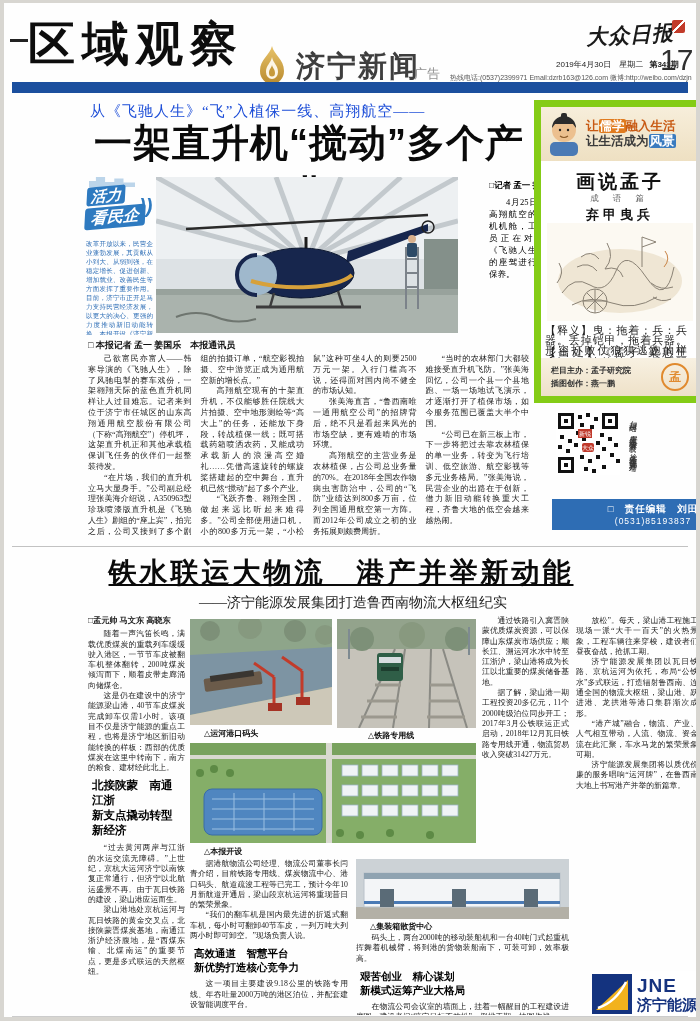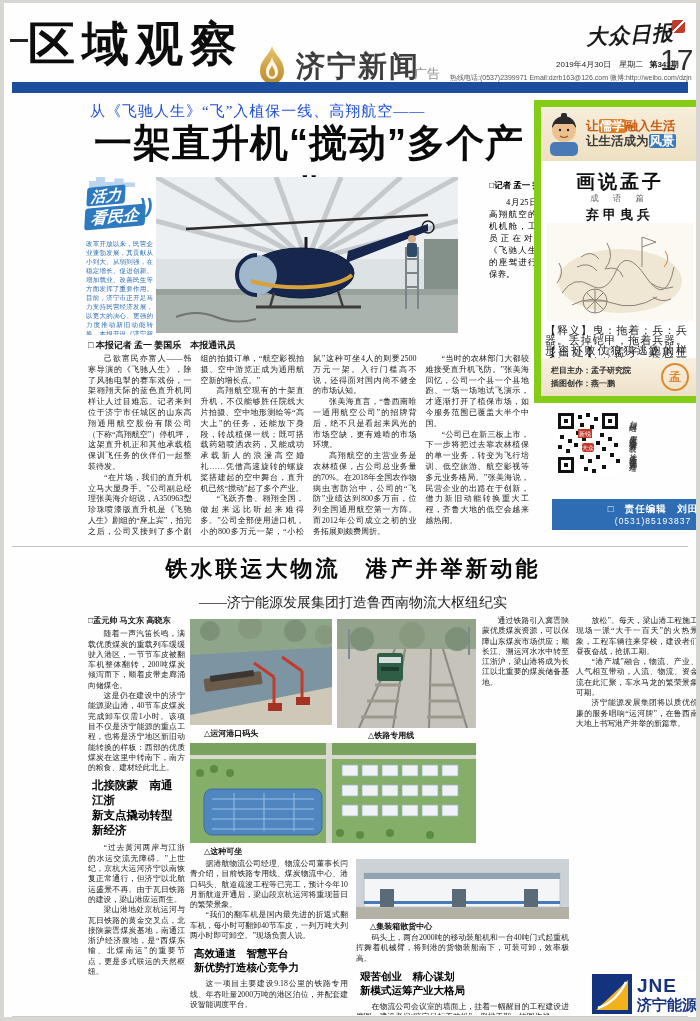--- a/index.html
+++ b/index.html
@@ -63,21 +63,21 @@
   .seal-circle{margin-left:auto;margin-right:10px;width:24px;height:24px;border:2px solid #e08a2e;border-radius:50%;
                color:#e08a2e;font-size:12px;font-weight:900;display:flex;align-items:center;justify-content:center;}
   
   .qr{left:552px;top:408px;}
   .qr-note{left:622px;top:412px;height:78px;writing-mode:vertical-rl;font-size:7.5px;line-height:12px;
            letter-spacing:1px;color:#333;font-style:italic;}
   .edbar{left:548px;top:496px;width:138px;height:31px;background:#2e6db4;color:#fff;text-align:center;padding-left:32px;}
   .edbar .l1{font-size:9.5px;font-weight:700;margin-top:4px;letter-spacing:1px;}
   .edbar .l2{font-size:8.5px;letter-spacing:1px;}
   
-  .headline2{left:84px;top:551px;width:530px;text-align:center;font-size:22px;font-weight:900;letter-spacing:3px;color:#0a0a0a;}
+  .headline2{left:72px;top:551px;width:530px;text-align:center;font-size:28px;font-weight:900;letter-spacing:3px;color:#0a0a0a;text-decoration:underline;}
   .subhead2{left:84px;top:591px;width:530px;text-align:center;font-size:14px;color:#222;}
   .ncol{font-size:7.8px;line-height:10.3px;text-align:justify;color:#1b1b1b;overflow:hidden;}
   .colA{left:84px;top:613px;width:97px;height:399px;}
   .byline2{font-weight:700;font-size:8.2px;margin-bottom:3px;text-indent:0;}
   .sec-h{text-align:left;font-weight:900;font-size:11.5px;line-height:15px;margin:5px 4px;color:#000;}
   .sec-h.small{font-size:10.5px;line-height:14px;}
   .caption{font-size:8px;font-weight:700;color:#111;margin-left:14px;}
   .cap-port{left:186px;top:725px;} .cap-rail{left:350px;top:727px;}
   .cap-aerial{left:186px;top:843px;} .cap-ware{left:352px;top:918px;}
   .ph-port{left:186px;top:616px;} .ph-rail{left:333px;top:616px;}
@@ -392,21 +392,21 @@
     <g fill="#5d8a45">
       <circle cx="10" cy="30" r="4"></circle>
         <circle cx="24" cy="26" r="4"></circle>
         <circle cx="40" cy="30" r="4"></circle>
         <circle cx="150" cy="90" r="4"></circle>
         <circle cx="170" cy="92" r="4"></circle>
         <circle cx="200" cy="90" r="4"></circle>
         <circle cx="240" cy="92" r="4"></circle>
     </g>
   </svg>
-  <div class="abs caption cap-aerial">△这种可坐</div>
+  <div class="abs caption cap-aerial">△本报开设</div>
 
   <div class="abs ncol midcol">
     <p>据港航物流公司经理、物流公司董事长闫青介绍，目前铁路专用线、煤炭物流中心、港口码头、航道疏浚工程等已完工，预计今年10月新航道开通后，梁山段京杭运河将重现昔日的繁荣景象。</p>
     <p>“我们的翻车机是国内最先进的折返式翻车机，每小时可翻卸40节车皮，一列万吨大列两小时即可卸空。”现场负责人说。</p>
     <div class="sec-h small sans">
       <div>高效通道　智慧平台</div>
       <div>新优势打造核心竞争力</div>
     </div>
     <p>这一项目主要建设9.18公里的铁路专用线、年吞吐量2000万吨的港区泊位，并配套建设智能调度平台。</p>
   </div>
@@ -427,24 +427,26 @@
     <p>码头上，两台2000吨的移动装船机和一台40吨门式起重机挥舞着机械臂，将到港的货物装船南下，可装可卸，效率极高。</p>
     <div class="sec-h small sans">
       <div>艰苦创业　精心谋划</div>
       <div>新模式运筹产业大格局</div>
     </div>
     <p>在物流公司会议室的墙面上，挂着一幅醒目的工程建设进度图，建设者们“咬定目标不放松”，倒排工期、挂图作战。</p>
   </div>
 
   <div class="abs ncol colE">
     <p>通过铁路引入冀晋陕蒙优质煤炭资源，可以保障山东煤炭市场供应；顺长江、溯运河水水中转至江浙沪，梁山港将成为长江以北重要的煤炭储备基地。</p>
+    <p>据了解，梁山港一期工程投资20多亿元，11个2000吨级泊位同步开工；2017年3月公铁联运正式启动，2018年12月瓦日铁路专用线开通，物流贸易收入突破31427万元。</p>
   </div>
 
   <div class="abs ncol colF">
     <p>放松”。每天，梁山港工程施工现场一派“大干一百天”的火热景象，工程车辆往来穿梭，建设者们昼夜奋战，抢抓工期。</p>
+    <p>济宁能源发展集团以瓦日铁路、京杭运河为依托，布局“公铁水”多式联运，打造辐射鲁西南、连通全国的物流大枢纽，梁山港、跃进港、龙拱港等港口集群渐次成形。</p>
     <p>“港产城”融合，物流、产业、人气相互带动，人流、物流、资金流在此汇聚，车水马龙的繁荣景象可期。</p>
     <p>济宁能源发展集团将以质优价廉的服务唱响“运河牌”，在鲁西南大地上书写港产并举的新篇章。</p>
   </div>
 
   <div class="abs jne">
     <svg width="40" height="40" viewBox="0 0 40 40">
       <rect width="40" height="40" fill="#14337f"></rect>
       <polygon points="4,36 36,6 36,36" fill="#f2b21d"></polygon>
       <path d="M6,34 C18,30 28,20 34,8" stroke="#fff" stroke-width="2.5" fill="none"></path>
     </svg>

